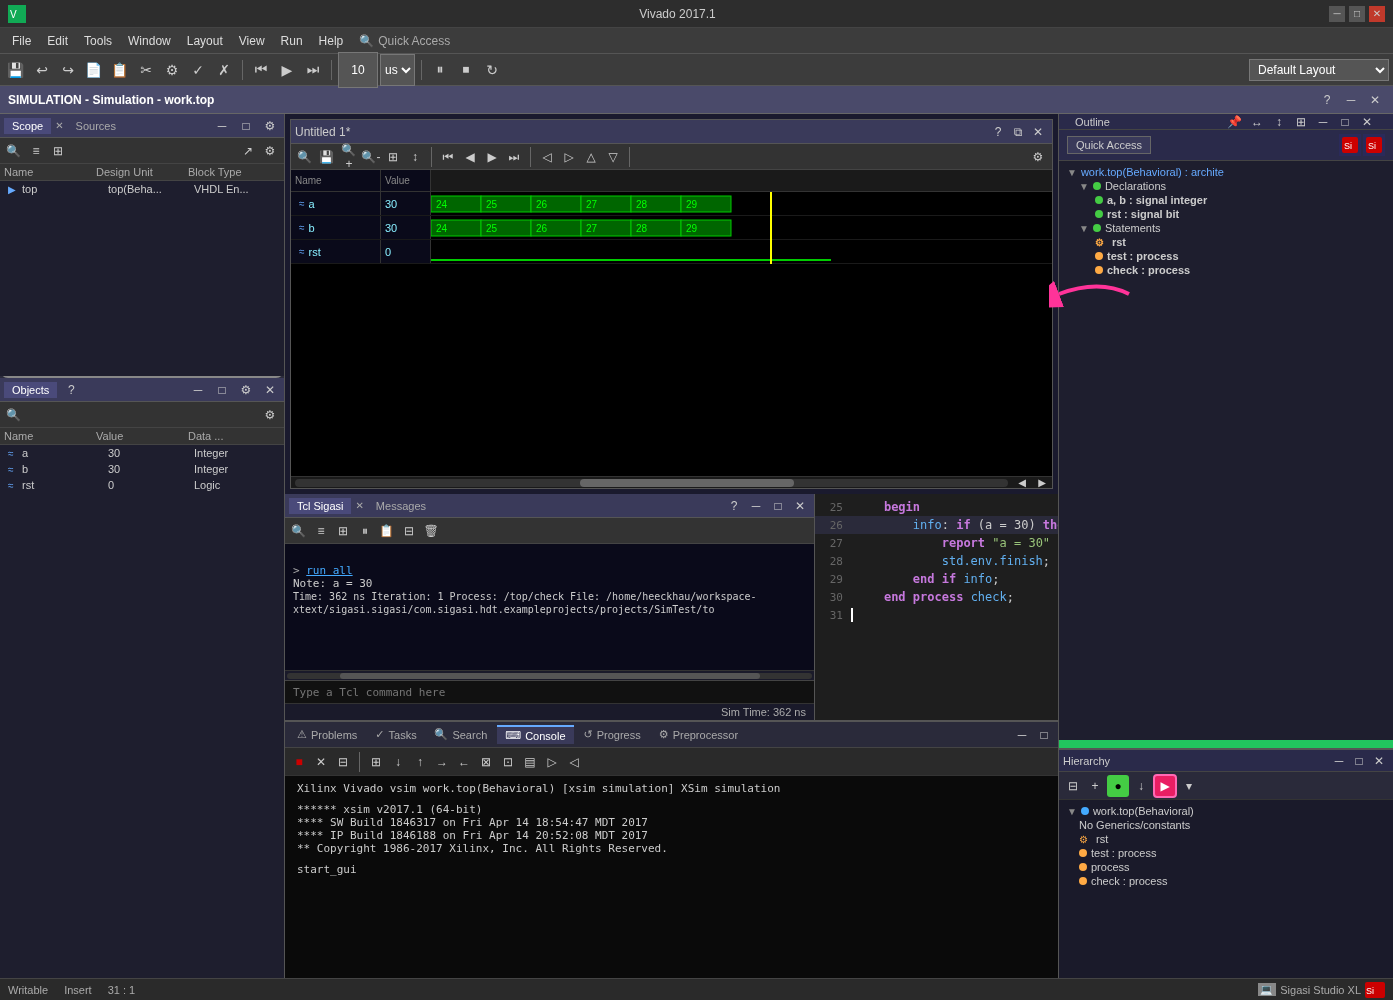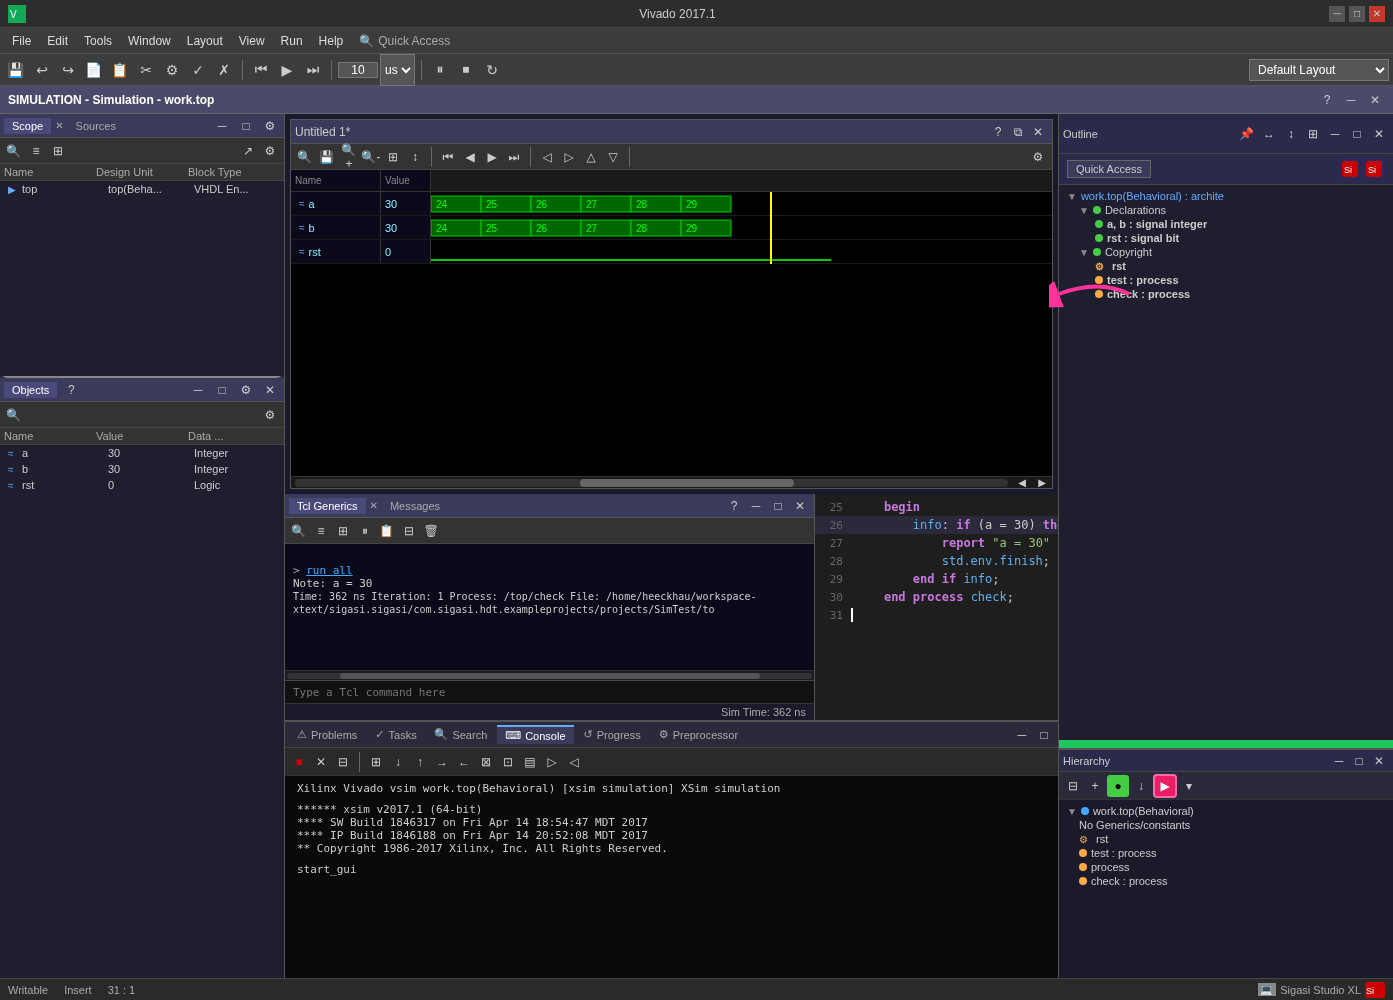--- a/index.html
+++ b/index.html
@@ -81,21 +81,21 @@
       cursor: pointer;
       display: flex; align-items: center; justify-content: center;
       color: #ccc;
       font-size: 14px;
     }
     .tb-sep { width: 1px; height: 20px; background: #666; margin: 0 4px; }
     .tb-input {
       background: #555;
       border: 1px solid #777;
       color: #fff;
-      height: 16px;
+      height: 36px;
       width: 40px;
       text-align: center;
       font-size: 12px;
     }
     .tb-select {
       background: #555;
       border: 1px solid #777;
       color: #fff;
       height: 32px;
       font-size: 12px;
@@ -425,24 +425,24 @@
 
     
     .play-btn-highlighted {
       background: #e91e63 !important;
       border: 2px solid #ff69b4 !important;
       color: white !important;
     }
 
     .outline-toolbar {
       background: #2a2a4a;
-      height: 40px;
-      display: flex;
-      align-items: center;
-      padding: 0 4px;
+      height: 16px;
+      display: flex;
+      align-items: center;
+      padding: 0 16px;
       gap: 2px;
       border-bottom: 1px solid #444;
     }
 
     .outline-content {
       flex: 1;
       overflow-y: auto;
       background: #1e1e2e;
       padding: 4px;
     }
@@ -783,21 +783,21 @@
           <button class="p-btn" style="font-size:10px;">▶</button>
         </div>
       </div>
     </div>
 
     <div style="flex:1; display:flex; overflow:hidden;">
 
       <div class="tcl-panel">
         <div class="tcl-header">
           <div style="display:flex; gap:4px; align-items:center;">
-            <span class="tab-active">Tcl Generics</span>
+            <span class="tab-active">Tcl Sigasi</span>
             <span style="color:#aaa; font-size:10px;">✕</span>
             <span class="tab-inactive">Messages</span>
           </div>
           <div style="display:flex; gap:2px;">
             <button class="p-btn">?</button>
             <button class="p-btn">─</button>
             <button class="p-btn">□</button>
             <button class="p-btn">✕</button>
           </div>
         </div>
@@ -1001,21 +1001,21 @@
           <span>a, b : signal integer</span>
         </div>
         <div class="ot-item ot-indent2">
           <span class="green-dot" style="background:#4c4;"></span>
           <span>rst : signal bit</span>
         </div>
 
         <div class="ot-item ot-indent">
           <span class="expand-arrow">▼</span>
           <span class="green-dot"></span>
-          <span>Copyright</span>
+          <span>Statements</span>
         </div>
         <div class="ot-item ot-indent2">
           <span style="color:#fa4; margin-right:4px; font-size:10px;">⚙</span>
           <span>rst</span>
         </div>
         <div class="ot-item ot-indent2">
           <span class="orange-dot"></span>
           <span>test : process</span>
         </div>
         <div class="ot-item ot-indent2">

